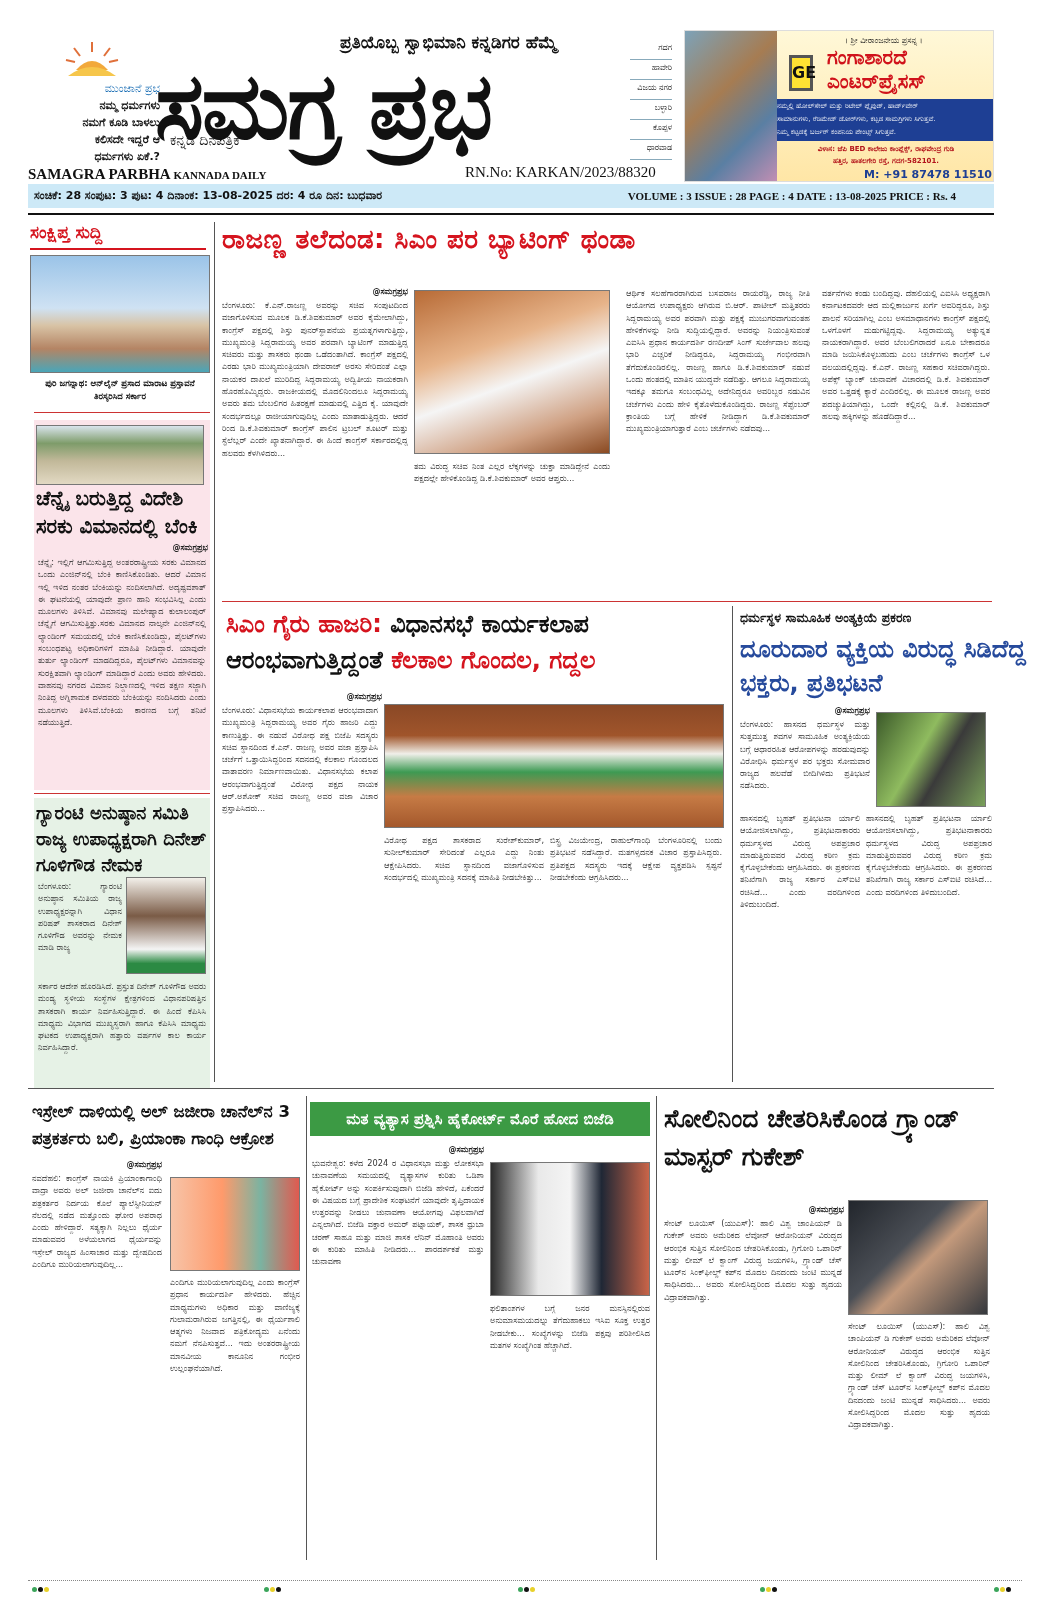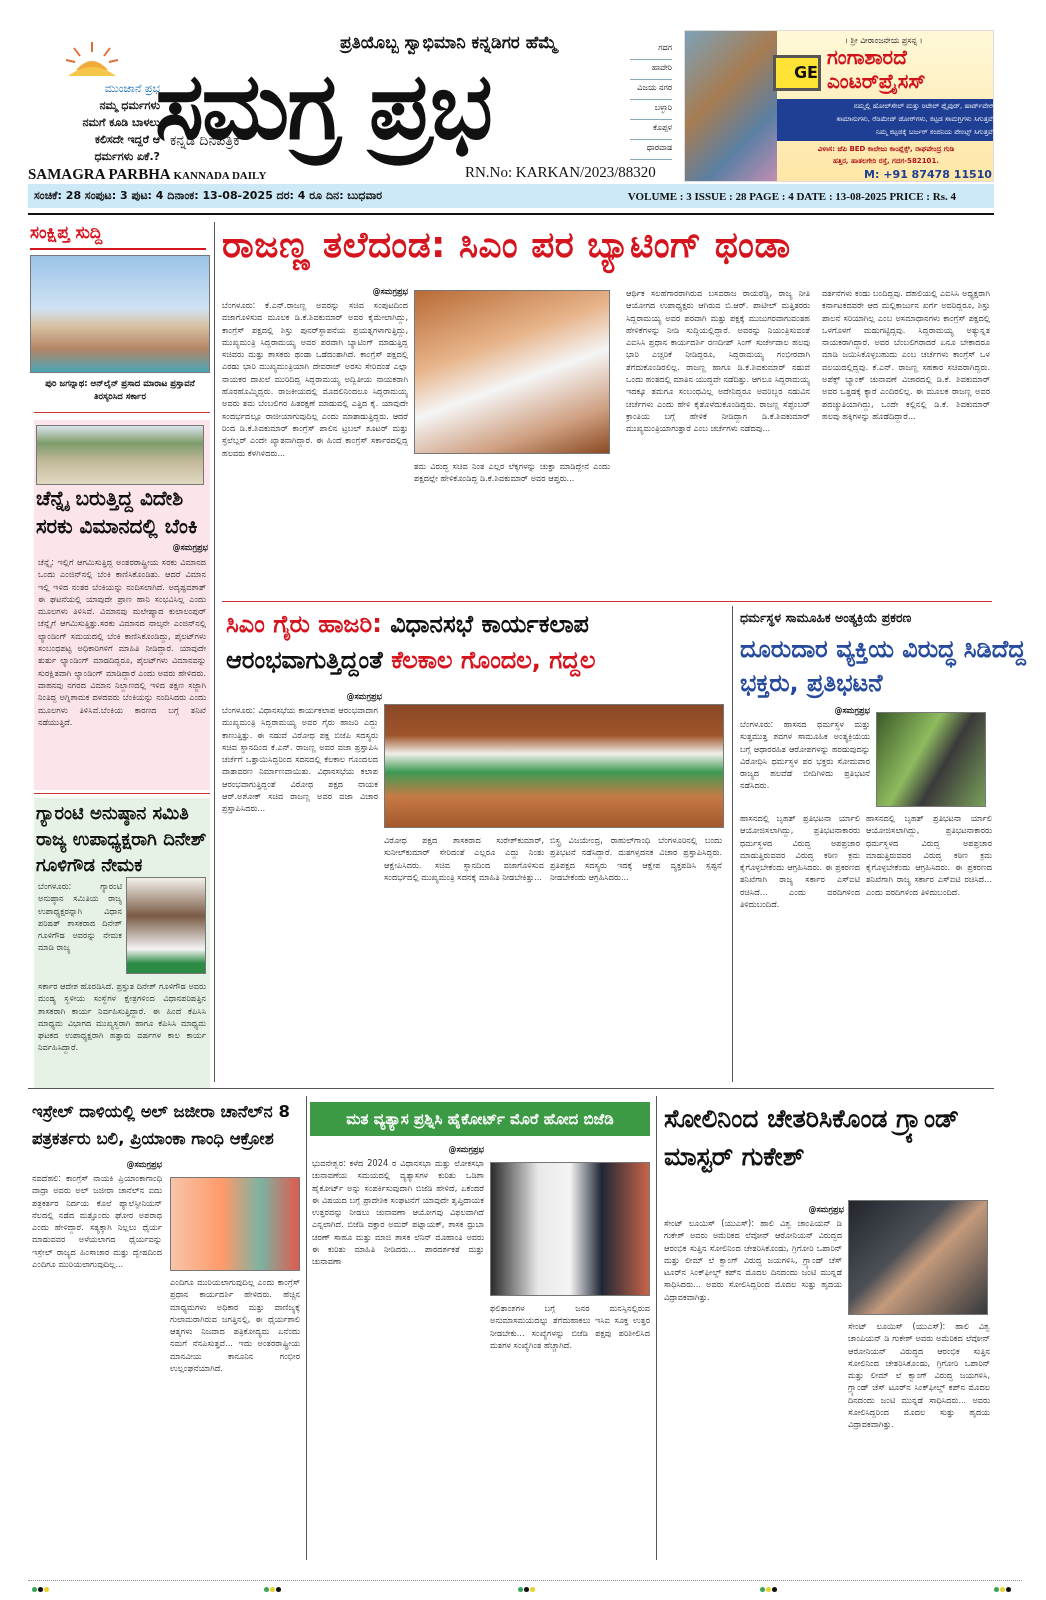--- a/index.html
+++ b/index.html
@@ -9,24 +9,24 @@
 .logo-sun{left:62px;top:40px;width:60px;height:40px}
 .logo-tag{left:30px;top:80px;width:130px;text-align:right;font-size:11px;line-height:17px;font-weight:bold}
 .logo-tag .brand{color:#1c6fb5;font-weight:normal}
 .motto{left:340px;top:32px;font-size:17px;font-weight:bold}
 .title{left:155px;top:56px;font-family:"DejaVu Serif",serif;font-weight:900;font-size:92px;letter-spacing:-2px;line-height:100px}
 .subtitle{left:170px;top:132px;font-size:14px}
 .cities{left:630px;top:40px;width:42px;font-size:8px;text-align:right}
 .cities div{border-bottom:1px solid #8ab;padding:3px 0 3px 0;height:20px}
 .ad{left:684px;top:30px;width:310px;height:152px;background:linear-gradient(#fff8d8,#ffe6a6);border:1px solid #ddd;overflow:hidden}
 .ad .shop{position:absolute;left:0;top:0;width:92px;height:152px;background:linear-gradient(135deg,#7da2b8,#a67c52 40%,#5a7fa3 70%,#c48fb4)}
-.ad .logo{position:absolute;left:88px;top:24px;width:48px;height:36px;border:3px solid #555;background:#ffe233;font-weight:bold;font-size:16px;text-align:right;line-height:30px}
+.ad .logo{position:absolute;left:104px;top:24px;width:24px;height:36px;border:3px solid #555;background:#ffe233;font-weight:bold;font-size:16px;text-align:right;line-height:30px}
 .ad .blessing{position:absolute;left:160px;top:5px;font-size:8px}
 .ad .name{position:absolute;left:140px;top:14px;color:#d0121b;font-weight:bold;font-size:20px;line-height:24px}
-.ad .band{position:absolute;left:92px;top:68px;width:218px;height:42px;background:#1e3f94;color:#fff;font-size:7px;line-height:13px;text-align:right;padding-top:1px}
+.ad .band{position:absolute;left:92px;top:68px;width:218px;height:42px;background:#1e3f94;color:#fff;font-size:7px;line-height:13px;text-align:left;padding-top:1px}
 .ad .addr{position:absolute;left:95px;top:112px;width:212px;color:#b3131a;font-size:7px;line-height:12px;text-align:center;font-weight:bold}
 .ad .phone{position:absolute;left:95px;top:137px;width:212px;color:#1e3f94;font-size:11px;font-weight:bold;text-align:right}
 .en-name{left:28px;top:166px;font-family:"Liberation Serif",serif;font-weight:bold;font-size:15px}
 .en-name small{font-size:11px}
 .rn{left:465px;top:164px;font-family:"Liberation Serif",serif;font-size:15px}
 .infobar{left:28px;top:184px;width:966px;height:24px;background:#cde9f7;font-size:11px;line-height:24px;font-weight:bold;padding-left:6px}
 .infobar .right{position:absolute;right:38px;top:0;font-family:Liberation Serif, serif;font-size:11px}
 .rule-top{left:28px;top:213px;width:966px;height:2px;background:#111}
 
 .col-rule{width:1px;background:#555}
@@ -40,21 +40,21 @@
 .sb-line{left:30px;top:248px;width:176px;height:2px;background:#d5141e}
 .temple{left:30px;top:255px;width:180px;height:118px;background:linear-gradient(#9bc4e8 0,#cfe2f3 45%,#d8c3a5 60%,#b48464 80%,#4aa6b8 100%)}
 .cap1{left:30px;top:377px;width:180px;font-size:8.5px;line-height:13px;text-align:center;font-weight:bold}
 .pinkbox{left:34px;top:420px;width:176px;height:370px;background:#fbe4ea}
 .plane{left:36px;top:425px;width:168px;height:60px;background:linear-gradient(#d9e4ec 0,#7e9c6a 30%,#c1b899 60%,#e2d9c3 100%)}
 .h-plane{left:36px;top:484px;width:172px;font-size:20px;line-height:28px;font-weight:bold}
 .greenbox{left:34px;top:798px;width:176px;height:290px;background:#e6f2e6}
 .h-gua{left:36px;top:800px;width:176px;font-size:18px;line-height:26px;font-weight:bold}
 .man{left:126px;top:877px;width:80px;height:97px;background:linear-gradient(#f3f0ea,#7a5b46 40%,#f4f4f4 75%,#2b8a43 90%)}
 
-.h-main{left:222px;top:224px;font-size:36px;font-weight:900;color:#d5141e;letter-spacing:0.5px}
+.h-main{left:222px;top:224px;font-size:26px;font-weight:900;color:#d5141e;letter-spacing:0.5px}
 .pic-cm{left:414px;top:290px;width:196px;height:164px;background:linear-gradient(160deg,#b86b36,#e7b48a 35%,#f5f5f5 55%,#cfa082 80%,#8a4a22)}
 
 .h-sess{left:226px;top:606px;width:480px;font-size:24px;line-height:36px;font-weight:900}
 .pic-assembly{left:384px;top:704px;width:340px;height:124px;background:linear-gradient(#8a4826 0,#a0552b 25%,#f0efe9 40%,#3d9a53 55%,#c67b45 75%,#a4582c 100%)}
 
 .h-dh-sub{left:740px;top:610px;font-size:12.5px;font-weight:bold}
 .h-dh{left:740px;top:632px;width:300px;font-size:24px;line-height:34px;font-weight:900;color:#264a9c}
 .pic-dh{left:876px;top:712px;width:110px;height:95px;background:linear-gradient(120deg,#3c5a2a,#8fbb5f 40%,#3a3a3a 60%,#7aa05a)}
 
 .h-isr{left:32px;top:1098px;width:265px;font-size:16.5px;line-height:27px;font-weight:bold}
@@ -176,21 +176,21 @@
 <div class="abs h-dh-sub">ಧರ್ಮಸ್ಥಳ ಸಾಮೂಹಿಕ ಅಂತ್ಯಕ್ರಿಯೆ ಪ್ರಕರಣ</div>
 <div class="abs h-dh">ದೂರುದಾರ ವ್ಯಕ್ತಿಯ ವಿರುದ್ಧ ಸಿಡಿದೆದ್ದ ಭಕ್ತರು, ಪ್ರತಿಭಟನೆ</div>
 <div class="abs byline" style="left:740px;top:706px;width:130px">@ಸಮಗ್ರಪ್ರಭ</div>
 <div class="abs txt" style="left:740px;top:718px;width:130px;height:92px">ಬೆಂಗಳೂರು: ಹಾಸನದ ಧರ್ಮಸ್ಥಳ ಮತ್ತು ಸುತ್ತಮುತ್ತ ಶವಗಳ ಸಾಮೂಹಿಕ ಅಂತ್ಯಕ್ರಿಯೆಯ ಬಗ್ಗೆ ಆಧಾರರಹಿತ ಆರೋಪಗಳನ್ನು ಹರಡುವುದನ್ನು ವಿರೋಧಿಸಿ ಧರ್ಮಸ್ಥಳ ಪರ ಭಕ್ತರು ಸೋಮವಾರ ರಾಜ್ಯದ ಹಲವೆಡೆ ಬೀದಿಗಿಳಿದು ಪ್ರತಿಭಟನೆ ನಡೆಸಿದರು.</div>
 <div class="abs pic-dh photo"></div>
 <div class="abs txt" style="left:740px;top:812px;width:120px;height:270px">ಹಾಸನದಲ್ಲಿ ಬೃಹತ್ ಪ್ರತಿಭಟನಾ ರ್ಯಾಲಿ ಆಯೋಜಿಸಲಾಗಿದ್ದು, ಪ್ರತಿಭಟನಾಕಾರರು ಧರ್ಮಸ್ಥಳದ ವಿರುದ್ಧ ಅಪಪ್ರಚಾರ ಮಾಡುತ್ತಿರುವವರ ವಿರುದ್ಧ ಕಠಿಣ ಕ್ರಮ ಕೈಗೊಳ್ಳಬೇಕೆಂದು ಆಗ್ರಹಿಸಿದರು. ಈ ಪ್ರಕರಣದ ತನಿಖೆಗಾಗಿ ರಾಜ್ಯ ಸರ್ಕಾರ ಎಸ್‌ಐಟಿ ರಚಿಸಿದೆ... ಎಂದು ವರದಿಗಳಿಂದ ತಿಳಿದುಬಂದಿದೆ.</div>
 <div class="abs txt" style="left:866px;top:812px;width:126px;height:270px">ಹಾಸನದಲ್ಲಿ ಬೃಹತ್ ಪ್ರತಿಭಟನಾ ರ್ಯಾಲಿ ಆಯೋಜಿಸಲಾಗಿದ್ದು, ಪ್ರತಿಭಟನಾಕಾರರು ಧರ್ಮಸ್ಥಳದ ವಿರುದ್ಧ ಅಪಪ್ರಚಾರ ಮಾಡುತ್ತಿರುವವರ ವಿರುದ್ಧ ಕಠಿಣ ಕ್ರಮ ಕೈಗೊಳ್ಳಬೇಕೆಂದು ಆಗ್ರಹಿಸಿದರು. ಈ ಪ್ರಕರಣದ ತನಿಖೆಗಾಗಿ ರಾಜ್ಯ ಸರ್ಕಾರ ಎಸ್‌ಐಟಿ ರಚಿಸಿದೆ... ಎಂದು ವರದಿಗಳಿಂದ ತಿಳಿದುಬಂದಿದೆ.</div>
 
 <div class="abs" style="left:28px;top:1088px;width:966px;height:1px;background:#555"></div>
 
-<div class="abs h-isr">ಇಸ್ರೇಲ್ ದಾಳಿಯಲ್ಲಿ ಅಲ್ ಜಜೀರಾ ಚಾನೆಲ್‌ನ 8 ಪತ್ರಕರ್ತರು ಬಲಿ, ಪ್ರಿಯಾಂಕಾ ಗಾಂಧಿ ಆಕ್ರೋಶ</div>
+<div class="abs h-isr">ಇಸ್ರೇಲ್ ದಾಳಿಯಲ್ಲಿ ಅಲ್ ಜಜೀರಾ ಚಾನೆಲ್‌ನ 3 ಪತ್ರಕರ್ತರು ಬಲಿ, ಪ್ರಿಯಾಂಕಾ ಗಾಂಧಿ ಆಕ್ರೋಶ</div>
 <div class="abs byline" style="left:32px;top:1160px;width:130px">@ಸಮಗ್ರಪ್ರಭ</div>
 <div class="abs txt" style="left:32px;top:1172px;width:130px;height:386px">ನವದೆಹಲಿ: ಕಾಂಗ್ರೆಸ್ ನಾಯಕಿ ಪ್ರಿಯಾಂಕಾಗಾಂಧಿ ವಾದ್ರಾ ಅವರು ಅಲ್ ಜಜೀರಾ ಚಾನೆಲ್‌ನ ಐದು ಪತ್ರಕರ್ತರ ನಿರ್ದಯ ಕೊಲೆ ಪ್ಯಾಲೆಸ್ಟೀನಿಯನ್ ನೆಲದಲ್ಲಿ ನಡೆದ ಮತ್ತೊಂದು ಘೋರ ಅಪರಾಧ ಎಂದು ಹೇಳಿದ್ದಾರೆ. ಸತ್ಯಕ್ಕಾಗಿ ನಿಲ್ಲಲು ಧೈರ್ಯ ಮಾಡುವವರ ಅಳೆಯಲಾಗದ ಧೈರ್ಯವನ್ನು ಇಸ್ರೇಲ್ ರಾಜ್ಯದ ಹಿಂಸಾಚಾರ ಮತ್ತು ದ್ವೇಷದಿಂದ ಎಂದಿಗೂ ಮುರಿಯಲಾಗುವುದಿಲ್ಲ...</div>
 <div class="abs pic-priy photo"></div>
 <div class="abs txt" style="left:170px;top:1276px;width:130px;height:282px">ಎಂದಿಗೂ ಮುರಿಯಲಾಗುವುದಿಲ್ಲ ಎಂದು ಕಾಂಗ್ರೆಸ್ ಪ್ರಧಾನ ಕಾರ್ಯದರ್ಶಿ ಹೇಳಿದರು. ಹೆಚ್ಚಿನ ಮಾಧ್ಯಮಗಳು ಅಧಿಕಾರ ಮತ್ತು ವಾಣಿಜ್ಯಕ್ಕೆ ಗುಲಾಮರಾಗಿರುವ ಜಗತ್ತಿನಲ್ಲಿ, ಈ ಧೈರ್ಯಶಾಲಿ ಆತ್ಮಗಳು ನಿಜವಾದ ಪತ್ರಿಕೋದ್ಯಮ ಏನೆಂದು ನಮಗೆ ನೆನಪಿಸುತ್ತವೆ... ಇದು ಅಂತರರಾಷ್ಟ್ರೀಯ ಮಾನವೀಯ ಕಾನೂನಿನ ಗಂಭೀರ ಉಲ್ಲಂಘನೆಯಾಗಿದೆ.</div>
 
 <div class="abs col-rule" style="left:306px;top:1096px;height:464px"></div>
 
 <div class="abs green-banner">ಮತ ವ್ಯತ್ಯಾಸ ಪ್ರಶ್ನಿಸಿ ಹೈಕೋರ್ಟ್ ಮೊರೆ ಹೋದ ಬಿಜೆಡಿ</div>
 <div class="abs byline" style="left:312px;top:1145px;width:172px">@ಸಮಗ್ರಪ್ರಭ</div>
 <div class="abs txt" style="left:312px;top:1157px;width:172px;height:402px">ಭುವನೇಶ್ವರ: ಕಳೆದ 2024 ರ ವಿಧಾನಸಭಾ ಮತ್ತು ಲೋಕಸಭಾ ಚುನಾವಣೆಯ ಸಮಯದಲ್ಲಿ ವ್ಯತ್ಯಾಸಗಳ ಕುರಿತು ಒಡಿಶಾ ಹೈಕೋರ್ಟ್ ಅನ್ನು ಸಂಪರ್ಕಿಸುವುದಾಗಿ ಬಿಜೆಡಿ ಹೇಳಿದೆ, ಏಕೆಂದರೆ ಈ ವಿಷಯದ ಬಗ್ಗೆ ಪ್ರಾದೇಶಿಕ ಸಂಘಟನೆಗೆ ಯಾವುದೇ ತೃಪ್ತಿದಾಯಕ ಉತ್ತರವನ್ನು ನೀಡಲು ಚುನಾವಣಾ ಆಯೋಗವು ವಿಫಲವಾಗಿದೆ ಎನ್ನಲಾಗಿದೆ. ಬಿಜೆಡಿ ವಕ್ತಾರ ಅಮರ್ ಪಟ್ನಾಯಕ್, ಶಾಸಕ ಧ್ರುಬಾ ಚರಣ್ ಸಾಹೂ ಮತ್ತು ಮಾಜಿ ಶಾಸಕ ಲೆನಿನ್ ಮೊಹಾಂತಿ ಅವರು ಈ ಕುರಿತು ಮಾಹಿತಿ ನೀಡಿದರು... ಪಾರದರ್ಶಕತೆ ಮತ್ತು ಚುನಾವಣಾ</div>

